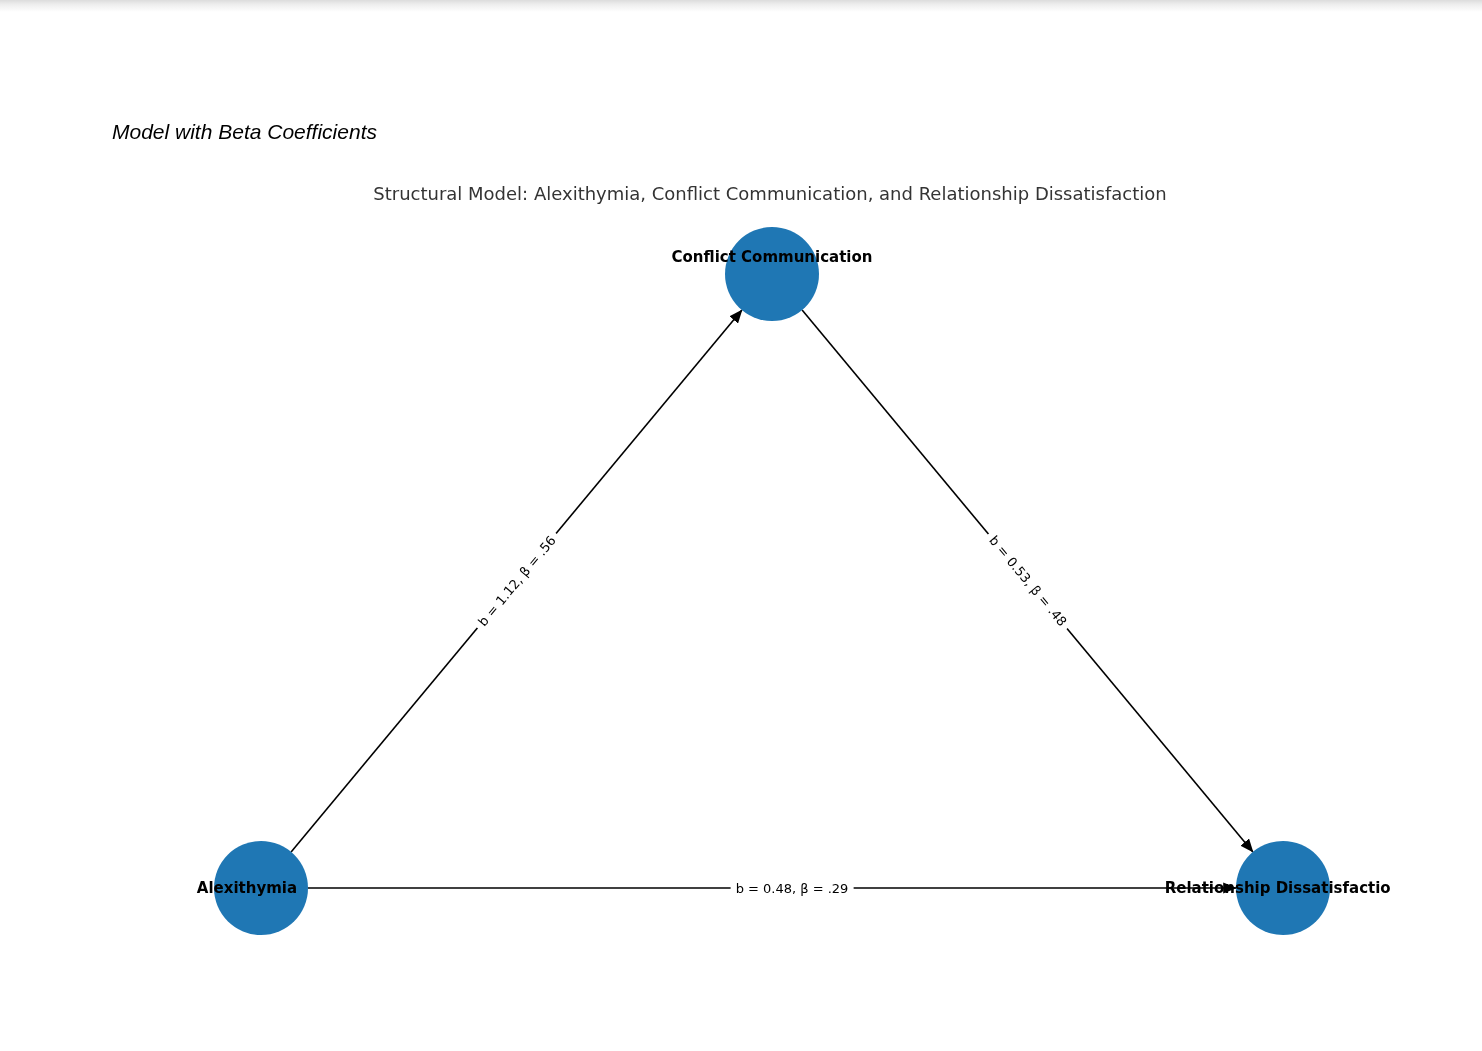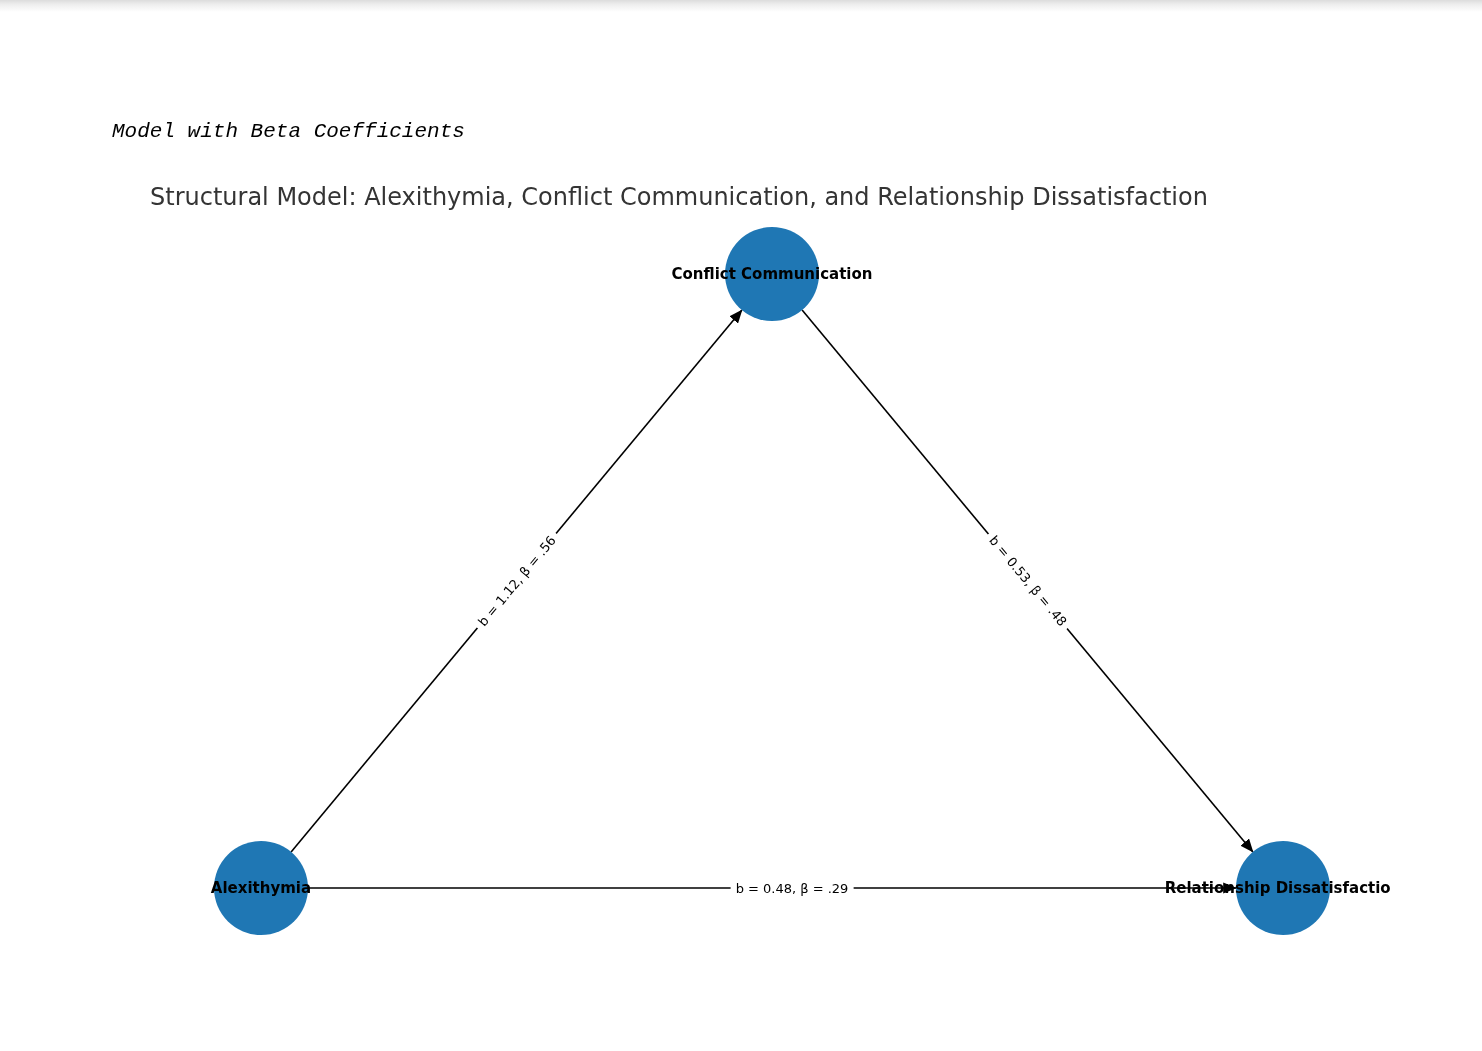--- a/index.html
+++ b/index.html
@@ -13,31 +13,32 @@
   }
   .top-shadow {
     position: absolute;
     left: 0; top: 0;
     width: 1482px; height: 12px;
     background: linear-gradient(to bottom, #dcdcdc 0%, #ededed 35%, rgba(255,255,255,0) 100%);
   }
   .page-heading {
     position: absolute;
     left: 112px; top: 120px;
-    font-family: Liberation Mono, monospace;
+    font-family: Liberation Sans, sans-serif;
     font-style: italic;
     font-size: 21px;
     color: #000000;
     white-space: nowrap;
   }
   .fig-title {
     position: absolute;
     left: 150px; top: 183px;
     width: 1240px;
-    font-size: 24px;
+    text-align: center;
+    font-size: 18px;
     color: #343434;
     white-space: nowrap;
   }
   .graph {
     position: absolute;
     left: 150px; top: 210px;
     width: 1240px; height: 800px;
     overflow: hidden;
   }
   .graph svg { position: absolute; left: 0; top: 0; }
@@ -87,18 +88,18 @@
     <circle cx="111" cy="678" r="47" fill="#1f77b4"></circle>
     <circle cx="1133" cy="678" r="47" fill="#1f77b4"></circle>
   </svg>
 
   <div class="edge-label" style="left:366.5px; top:371px; --rot:-50.2deg">b = 1.12, β = .56</div>
 
   <div class="edge-label" style="left:877.5px; top:371px; --rot:50.2deg">b = 0.53, β = .48</div>
 
   <div class="edge-label" style="left:642px; top:678px; --rot:0deg">b = 0.48, β = .29</div>
 
-  <div class="node-label" style="left:622px; top:64px;">Conflict Communication</div>
+  <div class="node-label" style="left:622px; top:47px;">Conflict Communication</div>
 
-  <div class="node-label" style="left:111px; top:678px;">Alexithymia</div>
+  <div class="node-label" style="left:97px; top:678px;">Alexithymia</div>
 
   <div class="node-label" style="left:1133px; top:678px;">Relationship Dissatisfaction</div>
 </div>
 
 </body></html>

